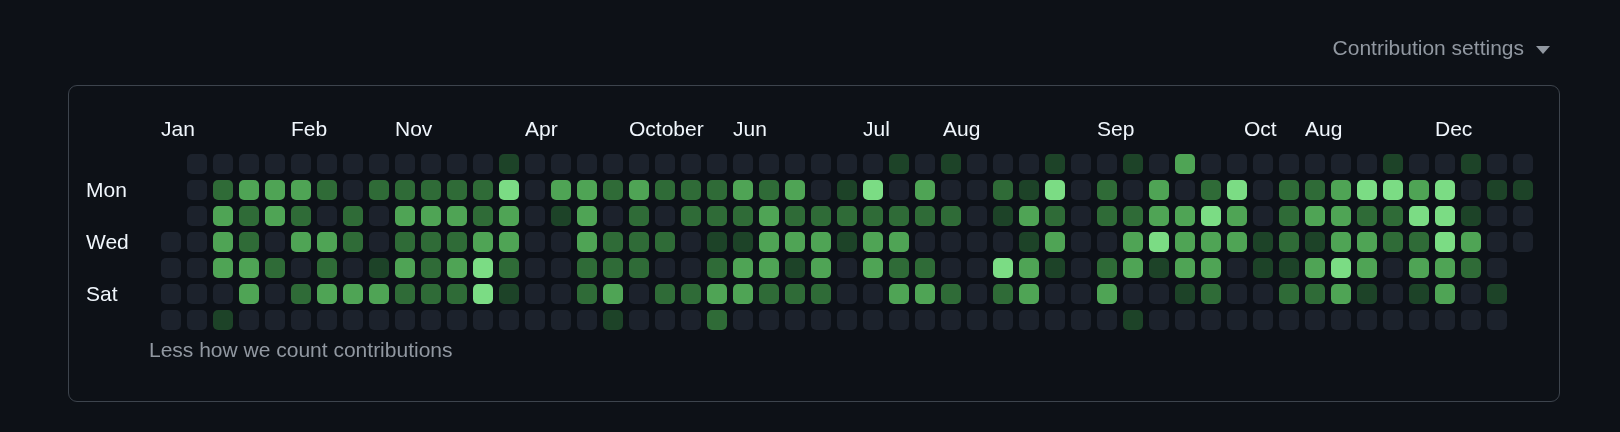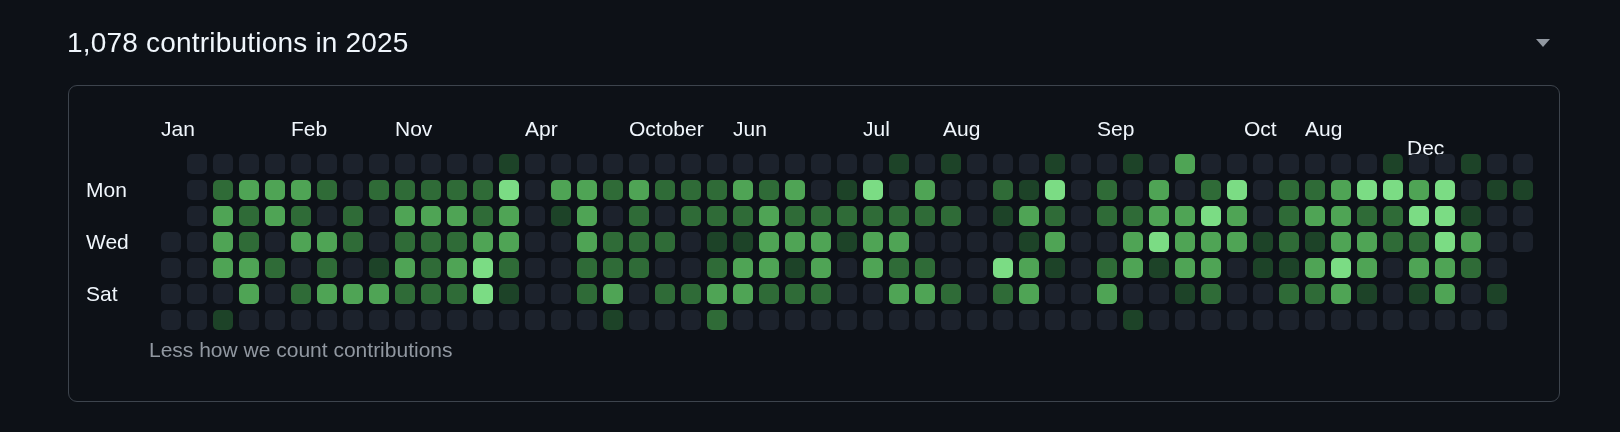--- a/index.html
+++ b/index.html
@@ -62,40 +62,40 @@
     width:21px; height:21px; border-radius:5px; display:inline-block;
   }
   .legend .less { margin-right:4px; }
   .legend .more { margin-left:4px; }
 </style>
 </head>
 <body>
 
 <div class="page">
 
-  <h2 class="title">1,078 contributions in 2025</h2>
 
   <button class="settings-btn">
+    <span>Contribution settings</span>
     <span class="caret"></span>
   </button>
 
   <div class="card">
     <div id="months">
         <div class="month-label" style="left: 92px;">Jan</div>
         <div class="month-label" style="left: 222px;">Feb</div>
         <div class="month-label" style="left: 326px;">Nov</div>
         <div class="month-label" style="left: 456px;">Apr</div>
         <div class="month-label" style="left: 560px;">October</div>
         <div class="month-label" style="left: 664px;">Jun</div>
         <div class="month-label" style="left: 794px;">Jul</div>
         <div class="month-label" style="left: 874px;">Aug</div>
         <div class="month-label" style="left: 1028px;">Sep</div>
         <div class="month-label" style="left: 1175px; text-align: center;">Oct</div>
         <div class="month-label" style="left: 1236px;">Aug</div>
-        <div class="month-label" style="left: 1338px; margin-top: 19px;">Dec</div>
+        <div class="month-label" style="left: 1366px;">Dec</div>
       </div>
     <div id="days">
         <div class="day-label" style="top: 92px;">Mon</div>
         <div class="day-label" style="top: 144px;">Wed</div>
         <div class="day-label" style="top: 196px;">Sat</div>
       </div>
     <div id="grid">
         <div class="cell" style="left: 92px; top: 146px; background: rgb(28, 34, 44);"></div>
         <div class="cell" style="left: 92px; top: 172px; background: rgb(28, 34, 44);"></div>
         <div class="cell" style="left: 92px; top: 198px; background: rgb(28, 34, 44);"></div>

